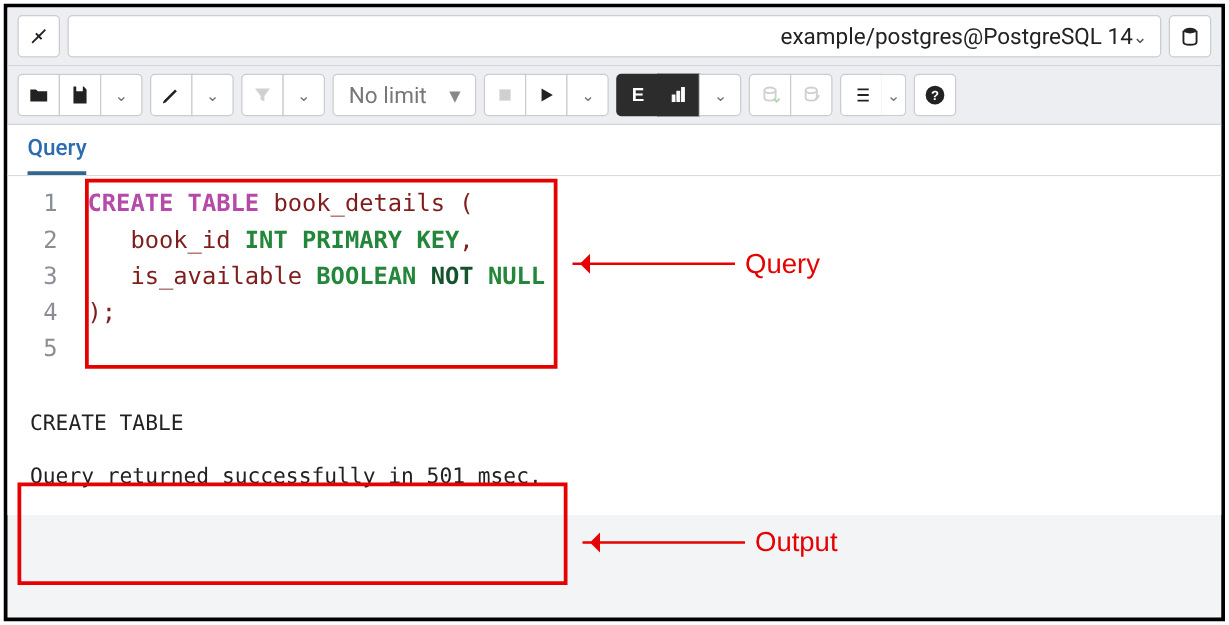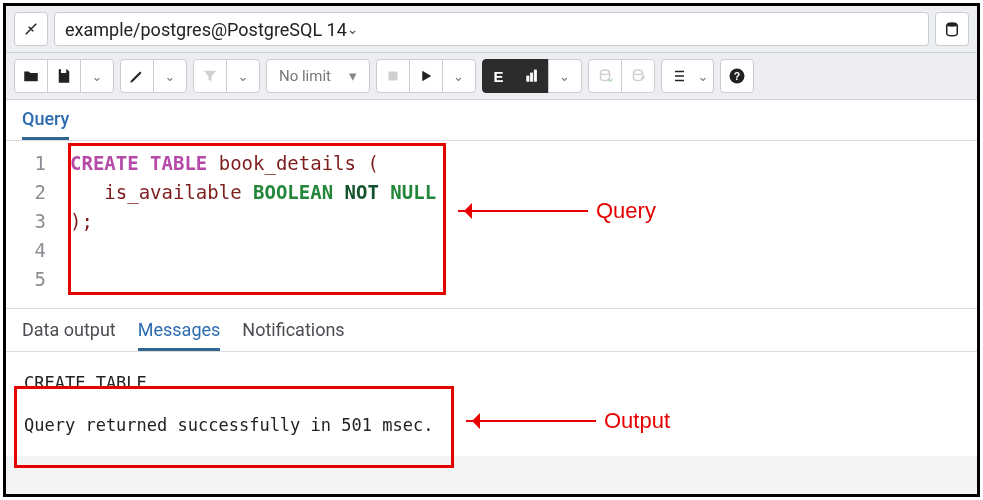--- a/index.html
+++ b/index.html
@@ -39,21 +39,21 @@
     border-radius: 4px;
     cursor: pointer;
     font-size: 16px;
     color: #222;
   }
   .icon-btn svg { width: 18px; height: 18px; }
   .conn-select {
     flex: 1;
     display: flex;
     align-items: center;
-    justify-content: flex-start;
+    justify-content: flex-end;
     background: #fff;
     border: 1px solid #c9ccd1;
     border-radius: 4px;
     height: 34px;
     padding: 0 10px;
     font-size: 18px;
     color: #222;
     cursor: pointer;
   }
   .conn-select .chev { color:#555;font-size:14px; }
@@ -66,21 +66,21 @@
     background: #eceef1;
     border-bottom: 1px solid #d0d3d8;
   }
   .btn-group { display: flex; }
   .btn-group .icon-btn { border-radius: 0; margin-left:-1px; }
   .btn-group .icon-btn:first-child { border-radius: 4px 0 0 4px; margin-left:0;}
   .btn-group .icon-btn:last-child { border-radius: 0 4px 4px 0; }
   .limit-select {
     display:flex; align-items:center; gap:18px;
     background:#fff; border:1px solid #c9ccd1; border-radius:4px;
-    height:34px; padding:0 12px; font-size:15px; color:#777; cursor:pointer;
+    height:34px; padding:0 12px; font-size:18px; color:#777; cursor:pointer;
   }
   .chev-down { color:#777; font-size:13px;}
   .dark-btn { background:#2c2c2c; color:#fff; border-color:#2c2c2c;}
   .dark-btn svg { fill:#fff; stroke:#fff; }
   .faded { color:#aaa; }
   .faded svg { opacity:.45; }
   
   .tabs {
     display:flex; gap:24px; padding: 8px 16px 0 16px;
     background:#fff; border-bottom:1px solid #d9dbdf;
@@ -114,21 +114,21 @@
   .messages { background:#fff; padding:16px 18px; font-family:"Consolas","Menlo",monospace; font-size:17px; color:#222; line-height:30px;}
   
   .anno { position:absolute; display:flex; align-items:center; color:#e60000; font-size:22px; font-family:"Segoe UI",sans-serif;}
   .arrow { position:relative; height:2px; background:#e60000;}
   .arrow::before {
     content:""; position:absolute; left:-2px; top:-7px;
     border:8px solid transparent; border-right-color:#e60000;
   }
   .anno-query { left:452px; top:192px;}
   .anno-query .arrow{ width:130px;}
-  .anno-output { left:460px; top:402px;}
+  .anno-output { left:460px; top:415px;}
   .anno-output .arrow{ width:130px;}
   .anno span.lbl{ margin-left:8px;}
 </style>
 </head>
 <body>
 
 <div class="frame">
 
   <div class="conn-bar">
     <button class="icon-btn">
@@ -260,32 +260,28 @@
     <div class="editor">
       <div class="gutter" id="gutter">
           <div>1</div>
           <div>2</div>
           <div>3</div>
           <div>4</div>
           <div>5</div>
         </div>
       <div class="code" id="code">
           <div class="code-line"><span class="kw-create">CREATE TABLE</span><span class="plain"> book_details (</span></div>
+          <div class="code-line"><span class="plain">   book_id </span><span class="kw-type">INT PRIMARY KEY</span><span class="plain">,</span></div>
           <div class="code-line"><span class="plain">   is_available </span><span class="kw-type">BOOLEAN </span><span class="kw-constraint">NOT </span><span class="kw-type">NULL</span></div>
           <div class="code-line"><span class="plain">);</span></div>
         </div>
     </div>
     <div class="red-box query"></div>
   </div>
 
-  <div class="out-tabs">
-    <div class="out-tab">Data output</div>
-    <div class="out-tab active">Messages</div>
-    <div class="out-tab">Notifications</div>
-  </div>
 
   <div class="messages">
     <div>CREATE TABLE</div>
     <div style="height:12px"></div>
     <div>Query returned successfully in 501 msec.</div>
   </div>
 
   <div class="red-box output"></div>
 
   <div class="anno anno-query">

